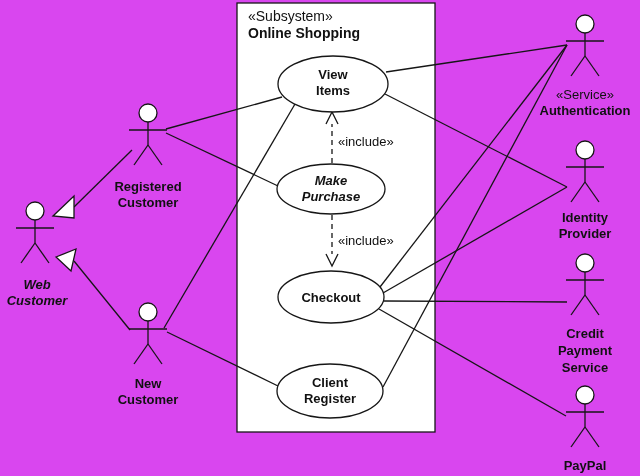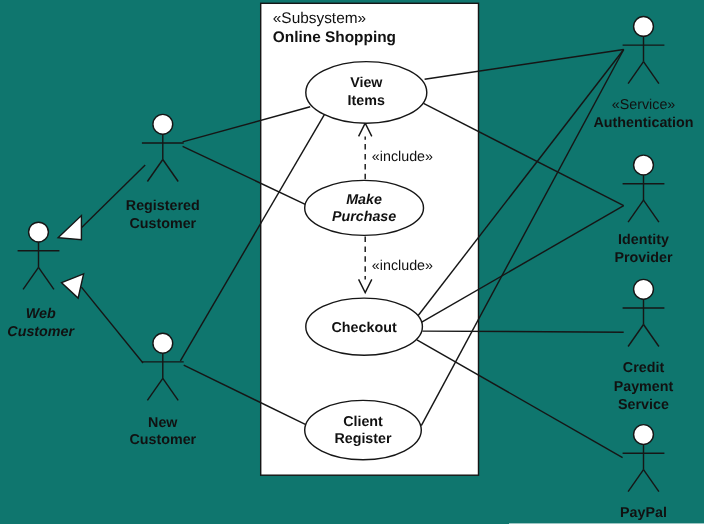--- a/index.html
+++ b/index.html
@@ -1,16 +1,16 @@
 <!DOCTYPE html>
 <html><head>
 <meta charset="utf-8">
 <style>
   html,body{margin:0;padding:0;background:#fff;}
-  .canvas{position:relative;width:640px;height:476px;background:#0f766e;overflow:hidden;}
+  .canvas{position:relative;width:640px;height:476px;background:#d946ef;overflow:hidden;}
   svg{display:block;}
   .stroke{stroke:#161616;stroke-width:1.3;fill:none;}
   .fillwhite{fill:#fff;}
   .dashed{stroke-dasharray:5,4;}
   .tri{fill:#fff;stroke:#161616;stroke-width:1.3;stroke-linejoin:miter;}
   text{font-family:"Liberation Sans","DejaVu Sans",sans-serif;fill:#111;}
   .bold{font-weight:bold;}
   .it{font-style:italic;}
   .s13{font-size:13px;}
   .s14{font-size:14px;}

